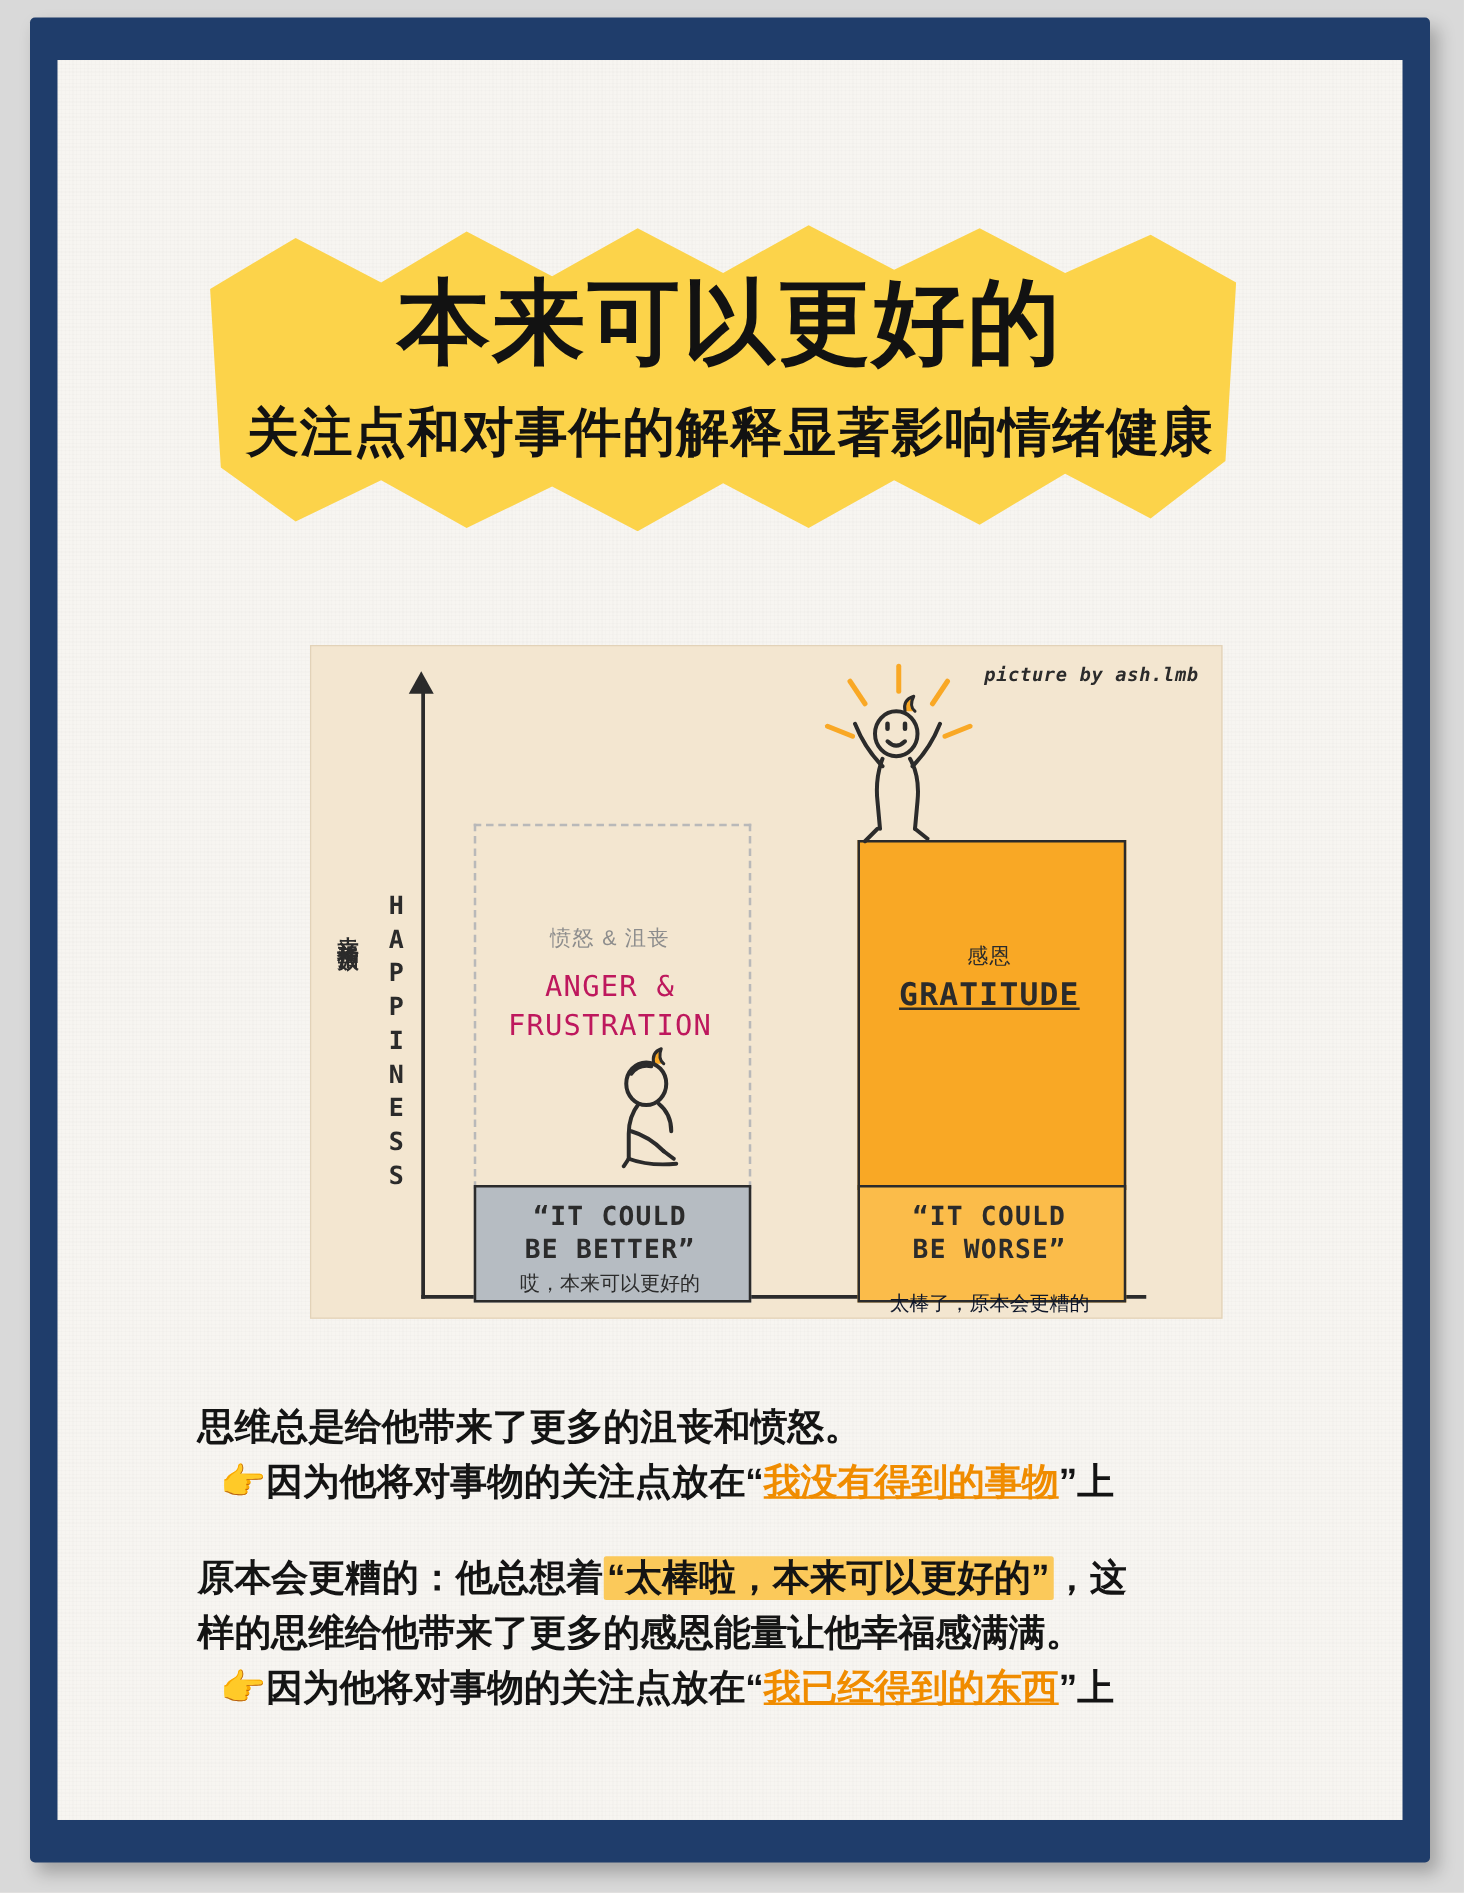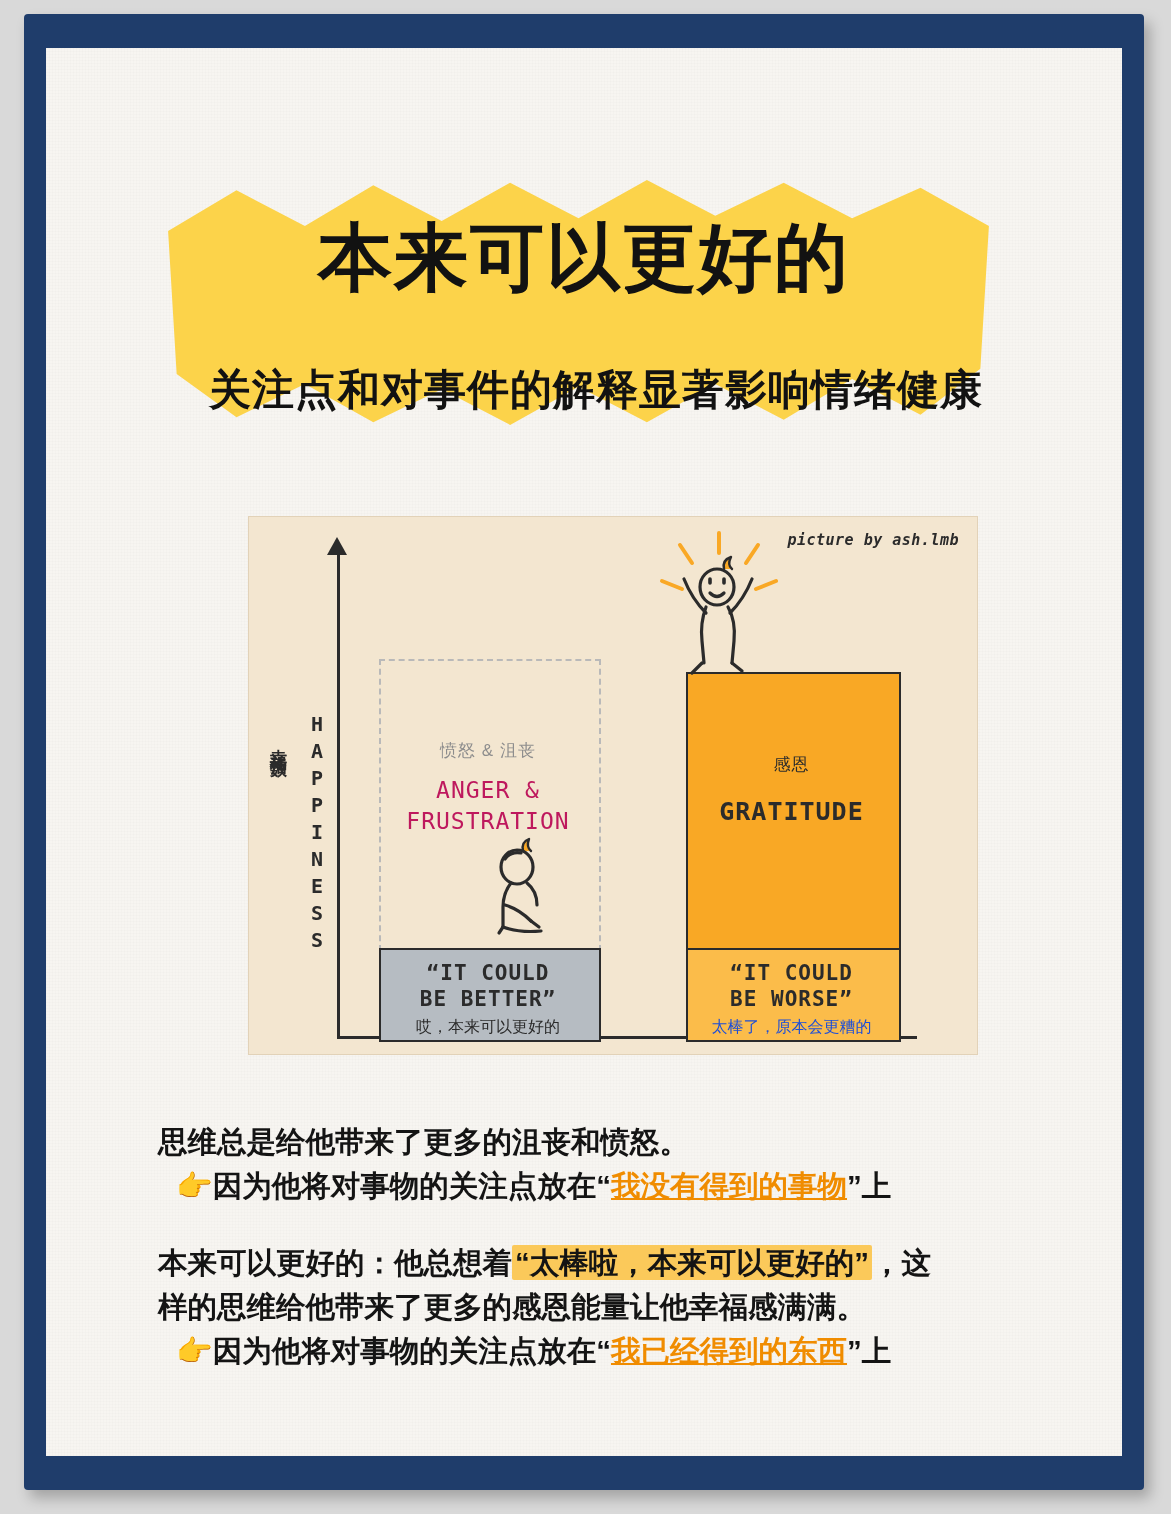--- a/index.html
+++ b/index.html
@@ -69,29 +69,28 @@
     width: 100%;
     text-align: center;
     font-size: 74px;
     font-weight: bold;
     letter-spacing: 2px;
     color: #121212;
     line-height: 1;
   }
   .title-sub {
     position: absolute;
-    left: 12px; top: 182px;
+    left: 0; top: 182px;
     width: 100%;
     text-align: center;
     font-size: 42px;
     font-weight: bold;
     letter-spacing: 1px;
     color: #121212;
     line-height: 1;
-    margin-top: 44px;
   }
 
   
   .figure {
     position: absolute;
     left: 202px;
     top: 468px;
     width: 728px;
     height: 537px;
     background: #f3e6d0;
@@ -225,28 +224,29 @@
     top: 236px;
     width: 211px;
     text-align: center;
     font-size: 17px;
     color: #2b2b2b;
     letter-spacing: 1px;
   }
   .gratitude-en {
     position: absolute;
     left: 437px;
-    top: 280px;
+    top: 264px;
     width: 211px;
     text-align: center;
     font-family: "DejaVu Sans Mono", monospace;
     font-size: 25px;
     font-weight: bold;
     color: #2b2b2b;
     letter-spacing: 1px;
+    text-decoration: underline;
   }
 
   .caption-en {
     position: absolute;
     font-family: "DejaVu Sans Mono", monospace;
     font-size: 21px;
     font-weight: bold;
     line-height: 1.25;
     color: #2b2b2b;
     text-align: center;
@@ -254,21 +254,21 @@
   }
   .caption-cn {
     position: absolute;
     font-size: 16px;
     color: #2b2b2b;
     text-align: center;
   }
   #cap-left-en  { left: 130px; top: 443px; width: 218px; }
   #cap-left-cn  { left: 130px; top: 500px; width: 218px; }
   #cap-right-en { left: 437px; top: 443px; width: 211px; }
-  #cap-right-cn { left: 437px; top: 500px; width: 211px; color:#1d4ed8; }
+  #cap-right-cn { left: 437px; top: 516px; width: 211px; color:#0f172a; }
 
   
   .body-text {
     position: absolute;
     left: 112px;
     top: 1072px;
     width: 930px;
     font-size: 29.5px;
     line-height: 1.48;
     color: #141414;
@@ -366,21 +366,21 @@
 
       <div class="para">
         <div>思维总是给他带来了更多的沮丧和愤怒。</div>
         <div class="indent">
           <span class="pointer">👉</span><span>因为他将对事物的关注点放在“</span><span class="orange-text">我没有得到的事物</span><span>”上</span>
         </div>
       </div>
 
       <div class="para">
         <div>
-          <span>本来可以更好的：他总想着</span><span class="hl">“太棒啦，本来可以更好的”</span><span>，这</span>
+          <span>原本会更糟的：他总想着</span><span class="hl">“太棒啦，本来可以更好的”</span><span>，这</span>
         </div>
         <div>样的思维给他带来了更多的感恩能量让他幸福感满满。</div>
         <div class="indent">
           <span class="pointer">👉</span><span>因为他将对事物的关注点放在“</span><span class="orange-text">我已经得到的东西</span><span>”上</span>
         </div>
       </div>
 
     </div>
 
   </div>

